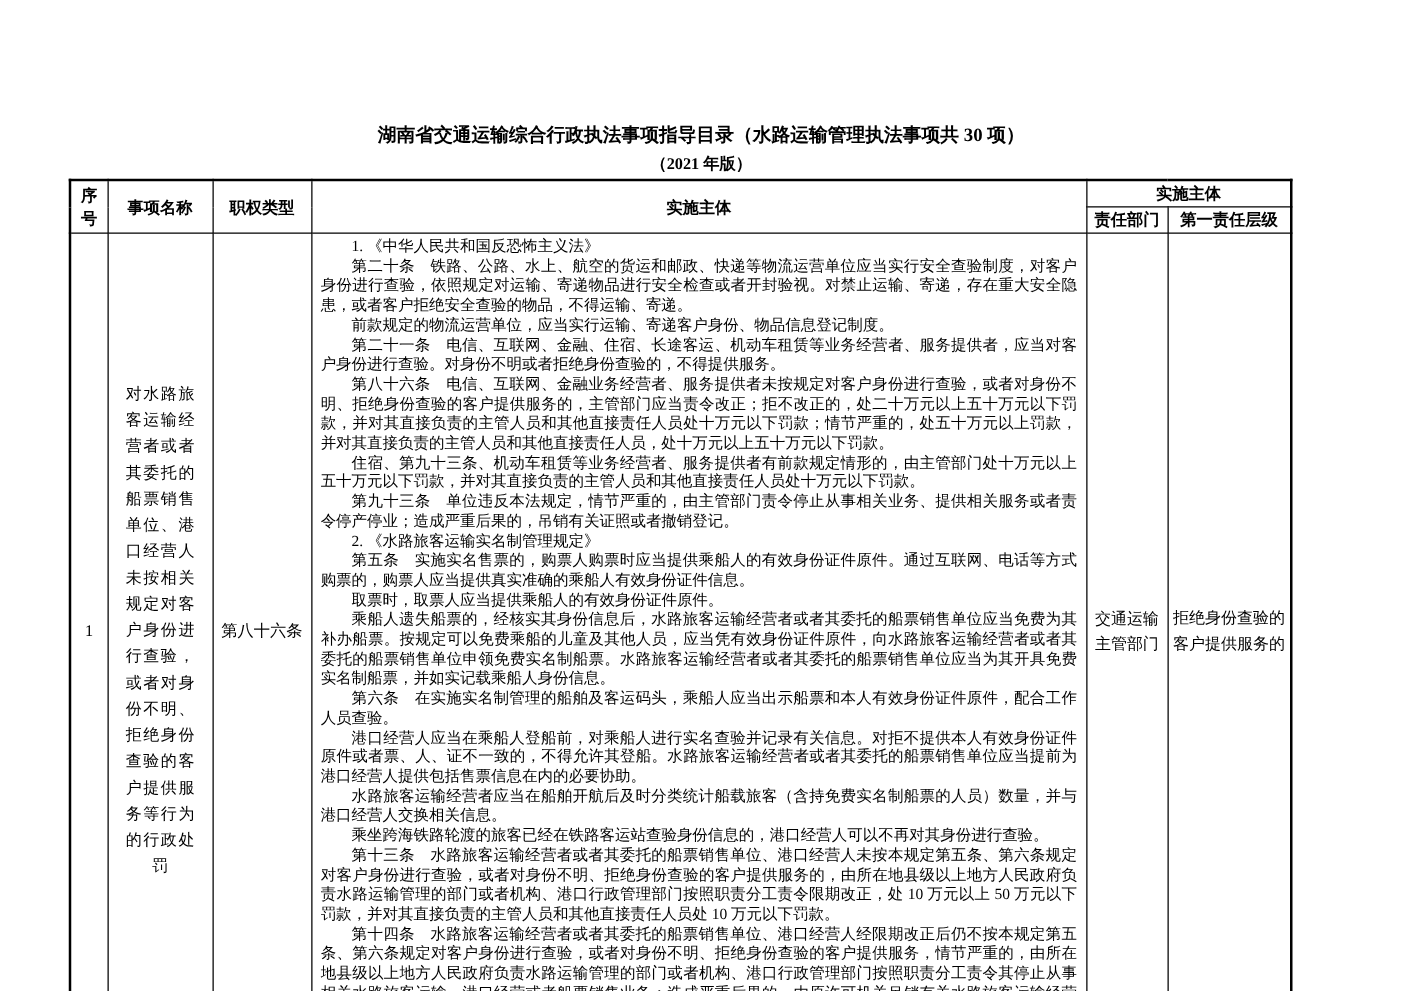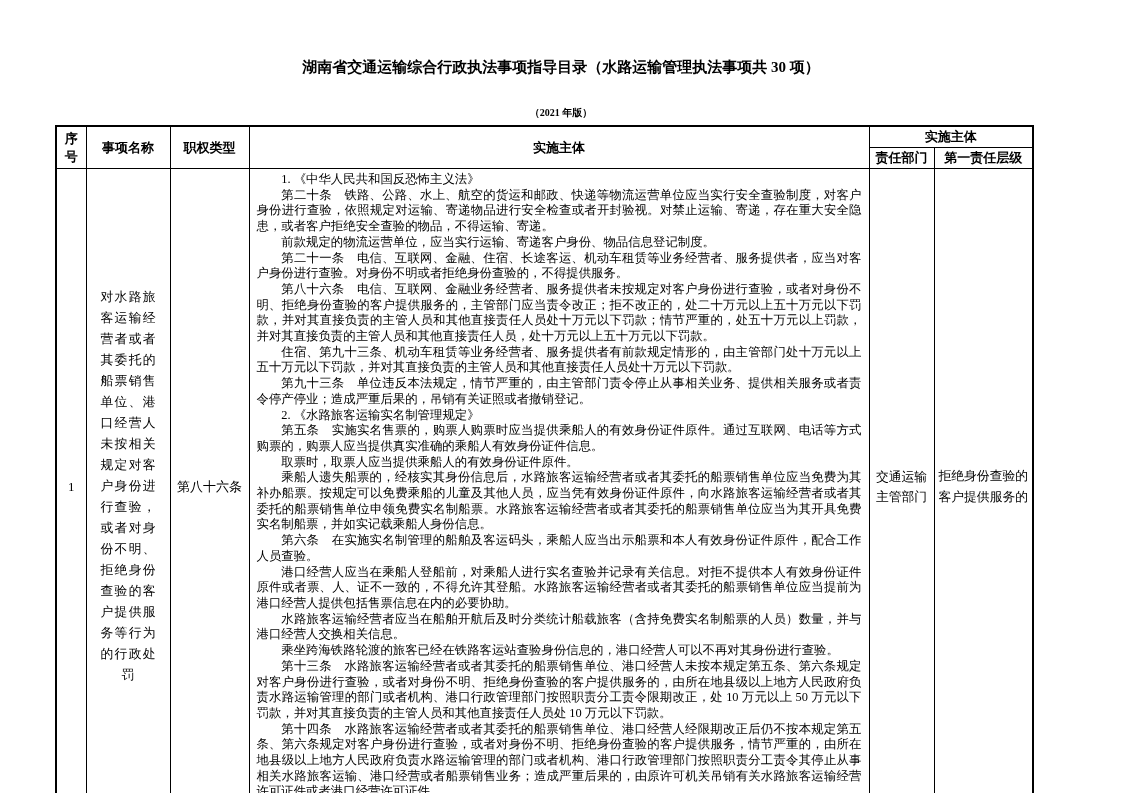--- a/index.html
+++ b/index.html
@@ -10,33 +10,32 @@
     font-family: "Liberation Serif", "DejaVu Serif", serif;
   }
   .page {
     position: relative;
     width: 1122px;
     height: 793px;
     background: #ffffff;
     overflow: hidden;
   }
   .title-block {
-    padding-top: 56px;
+    padding-top: 98px;
     text-align: center;
   }
   .doc-title {
     font-size: 15px;
     font-weight: bold;
     line-height: 22px;
   }
   .doc-subtitle {
-    font-size: 10px;
+    font-size: 13px;
     font-weight: bold;
     line-height: 22px;
-    margin-top: 24px;
   }
   table.catalog-table {
     border-collapse: collapse;
     table-layout: fixed;
     width: 977px;
     margin-left: 55px;
     margin-top: 1px;
   }
   table.catalog-table, table.catalog-table th, table.catalog-table td {
     border: 1px solid #000000;

